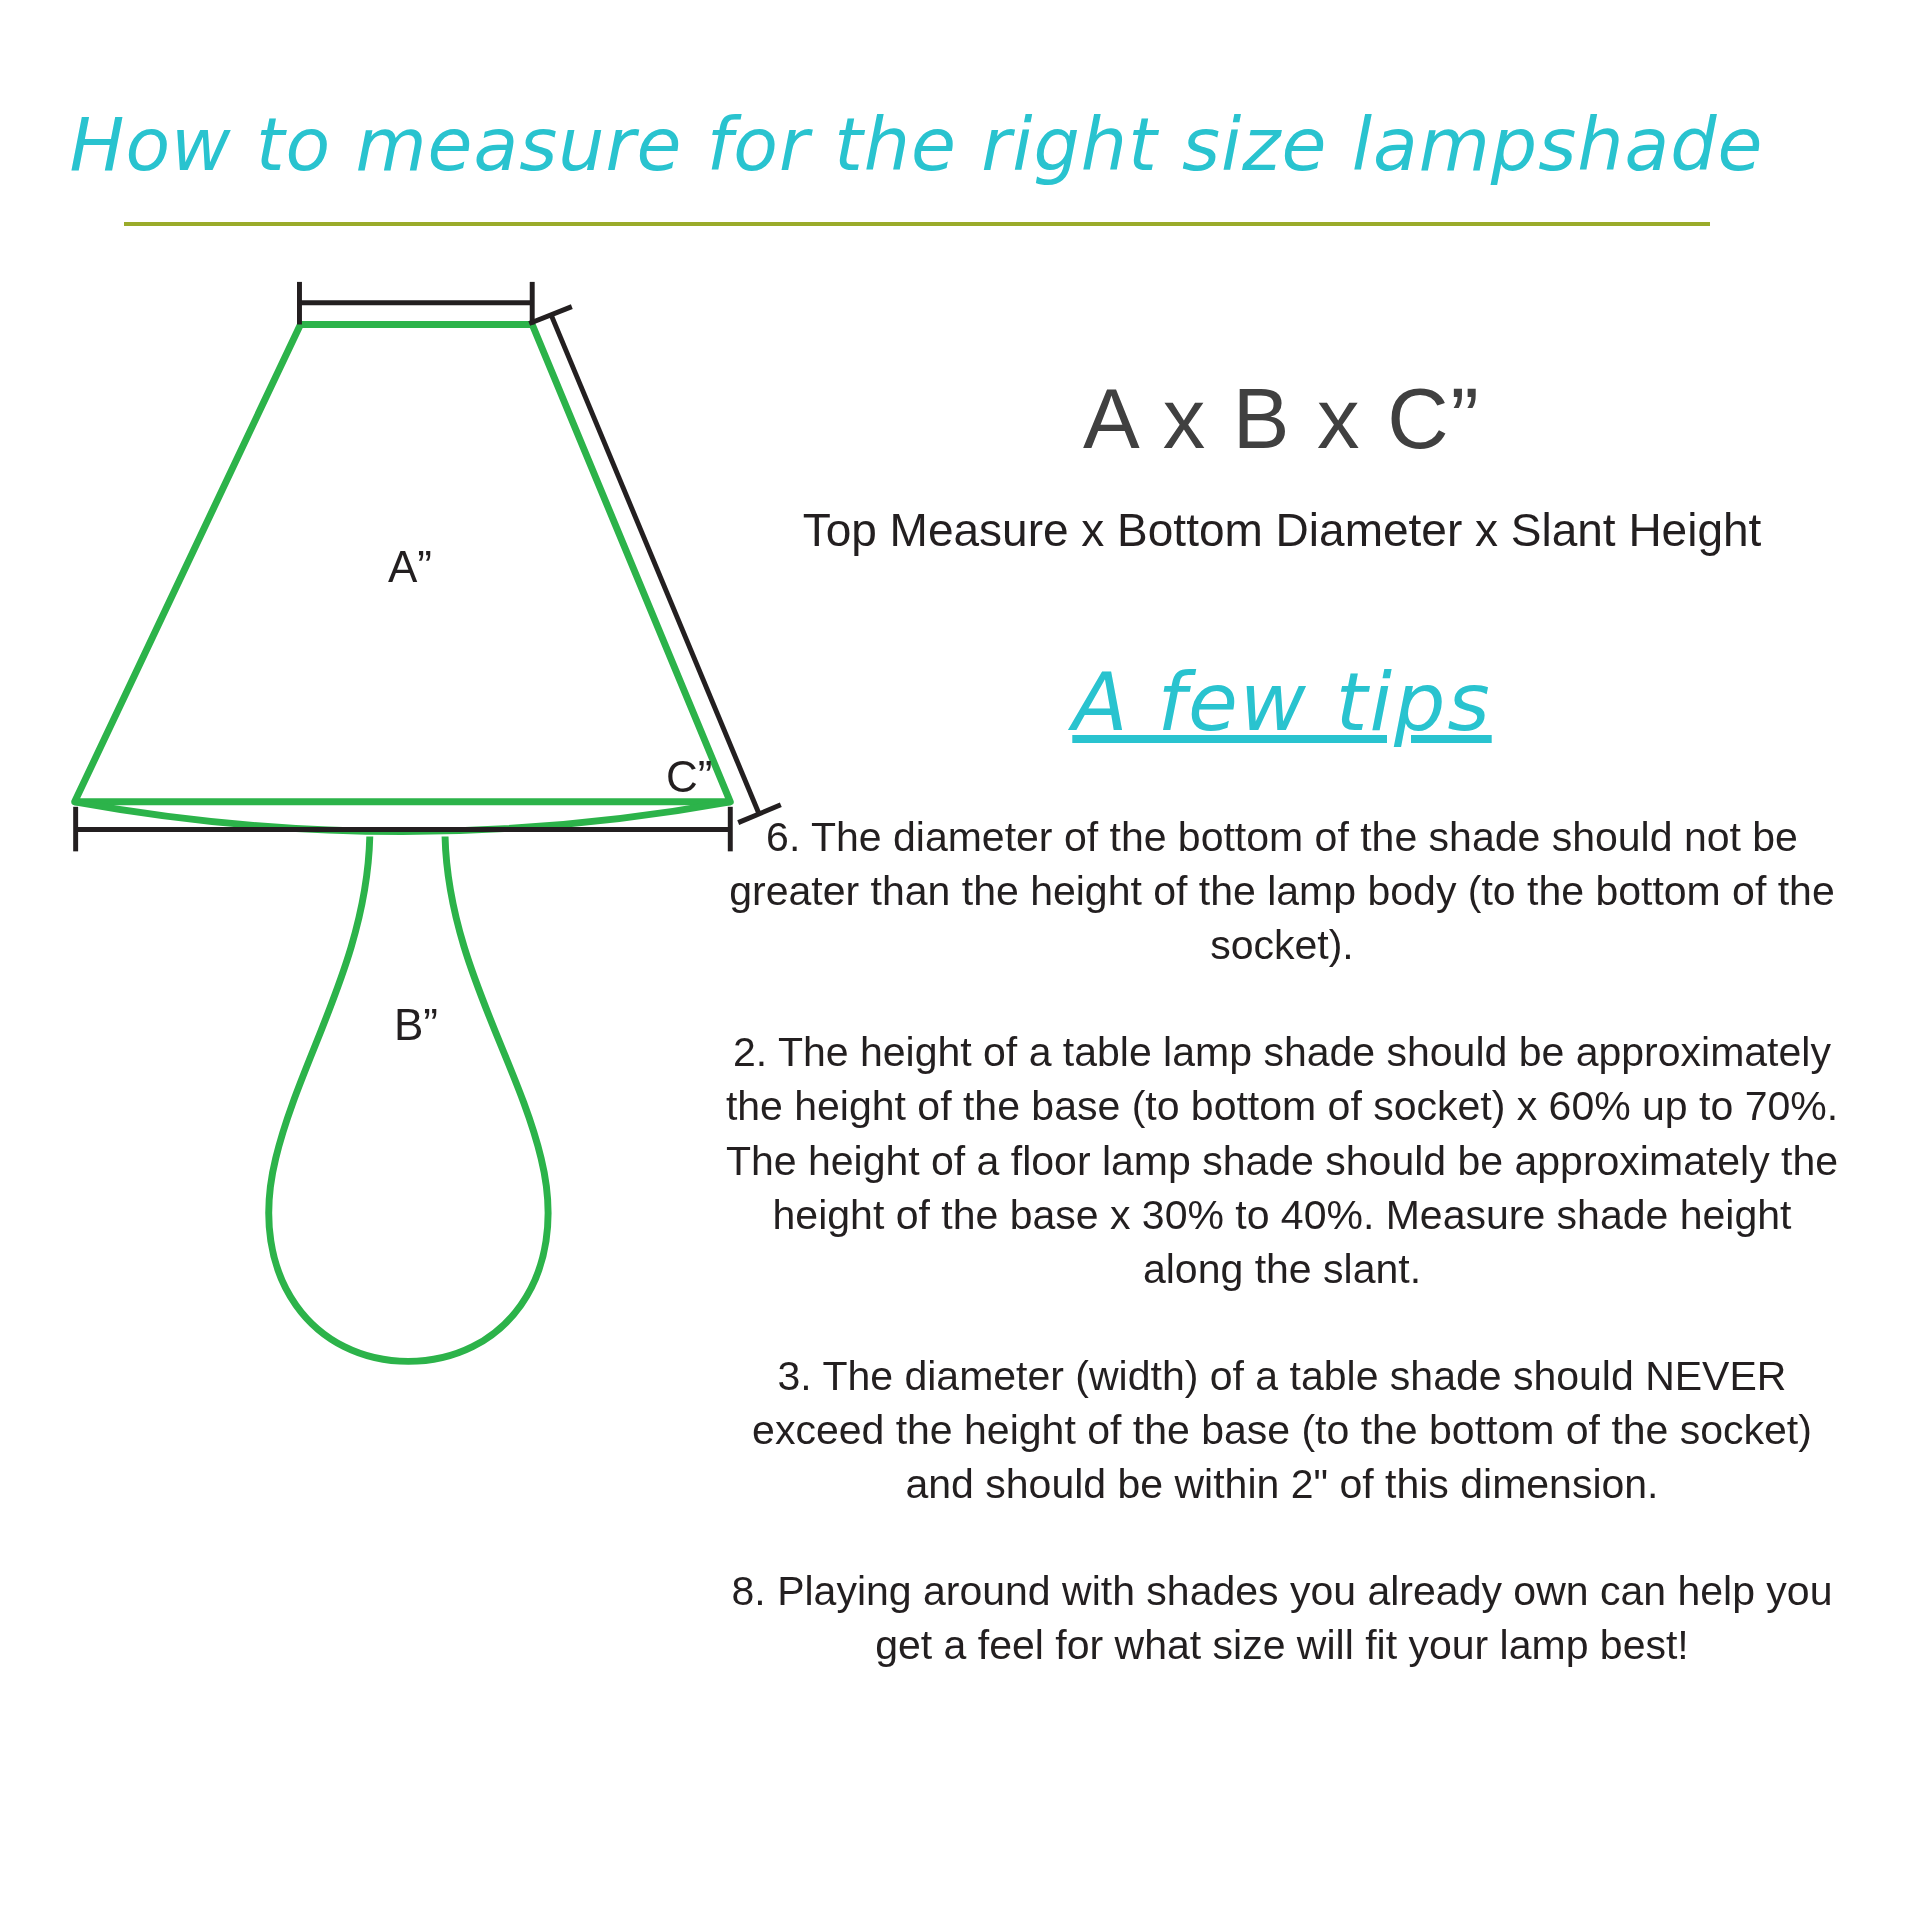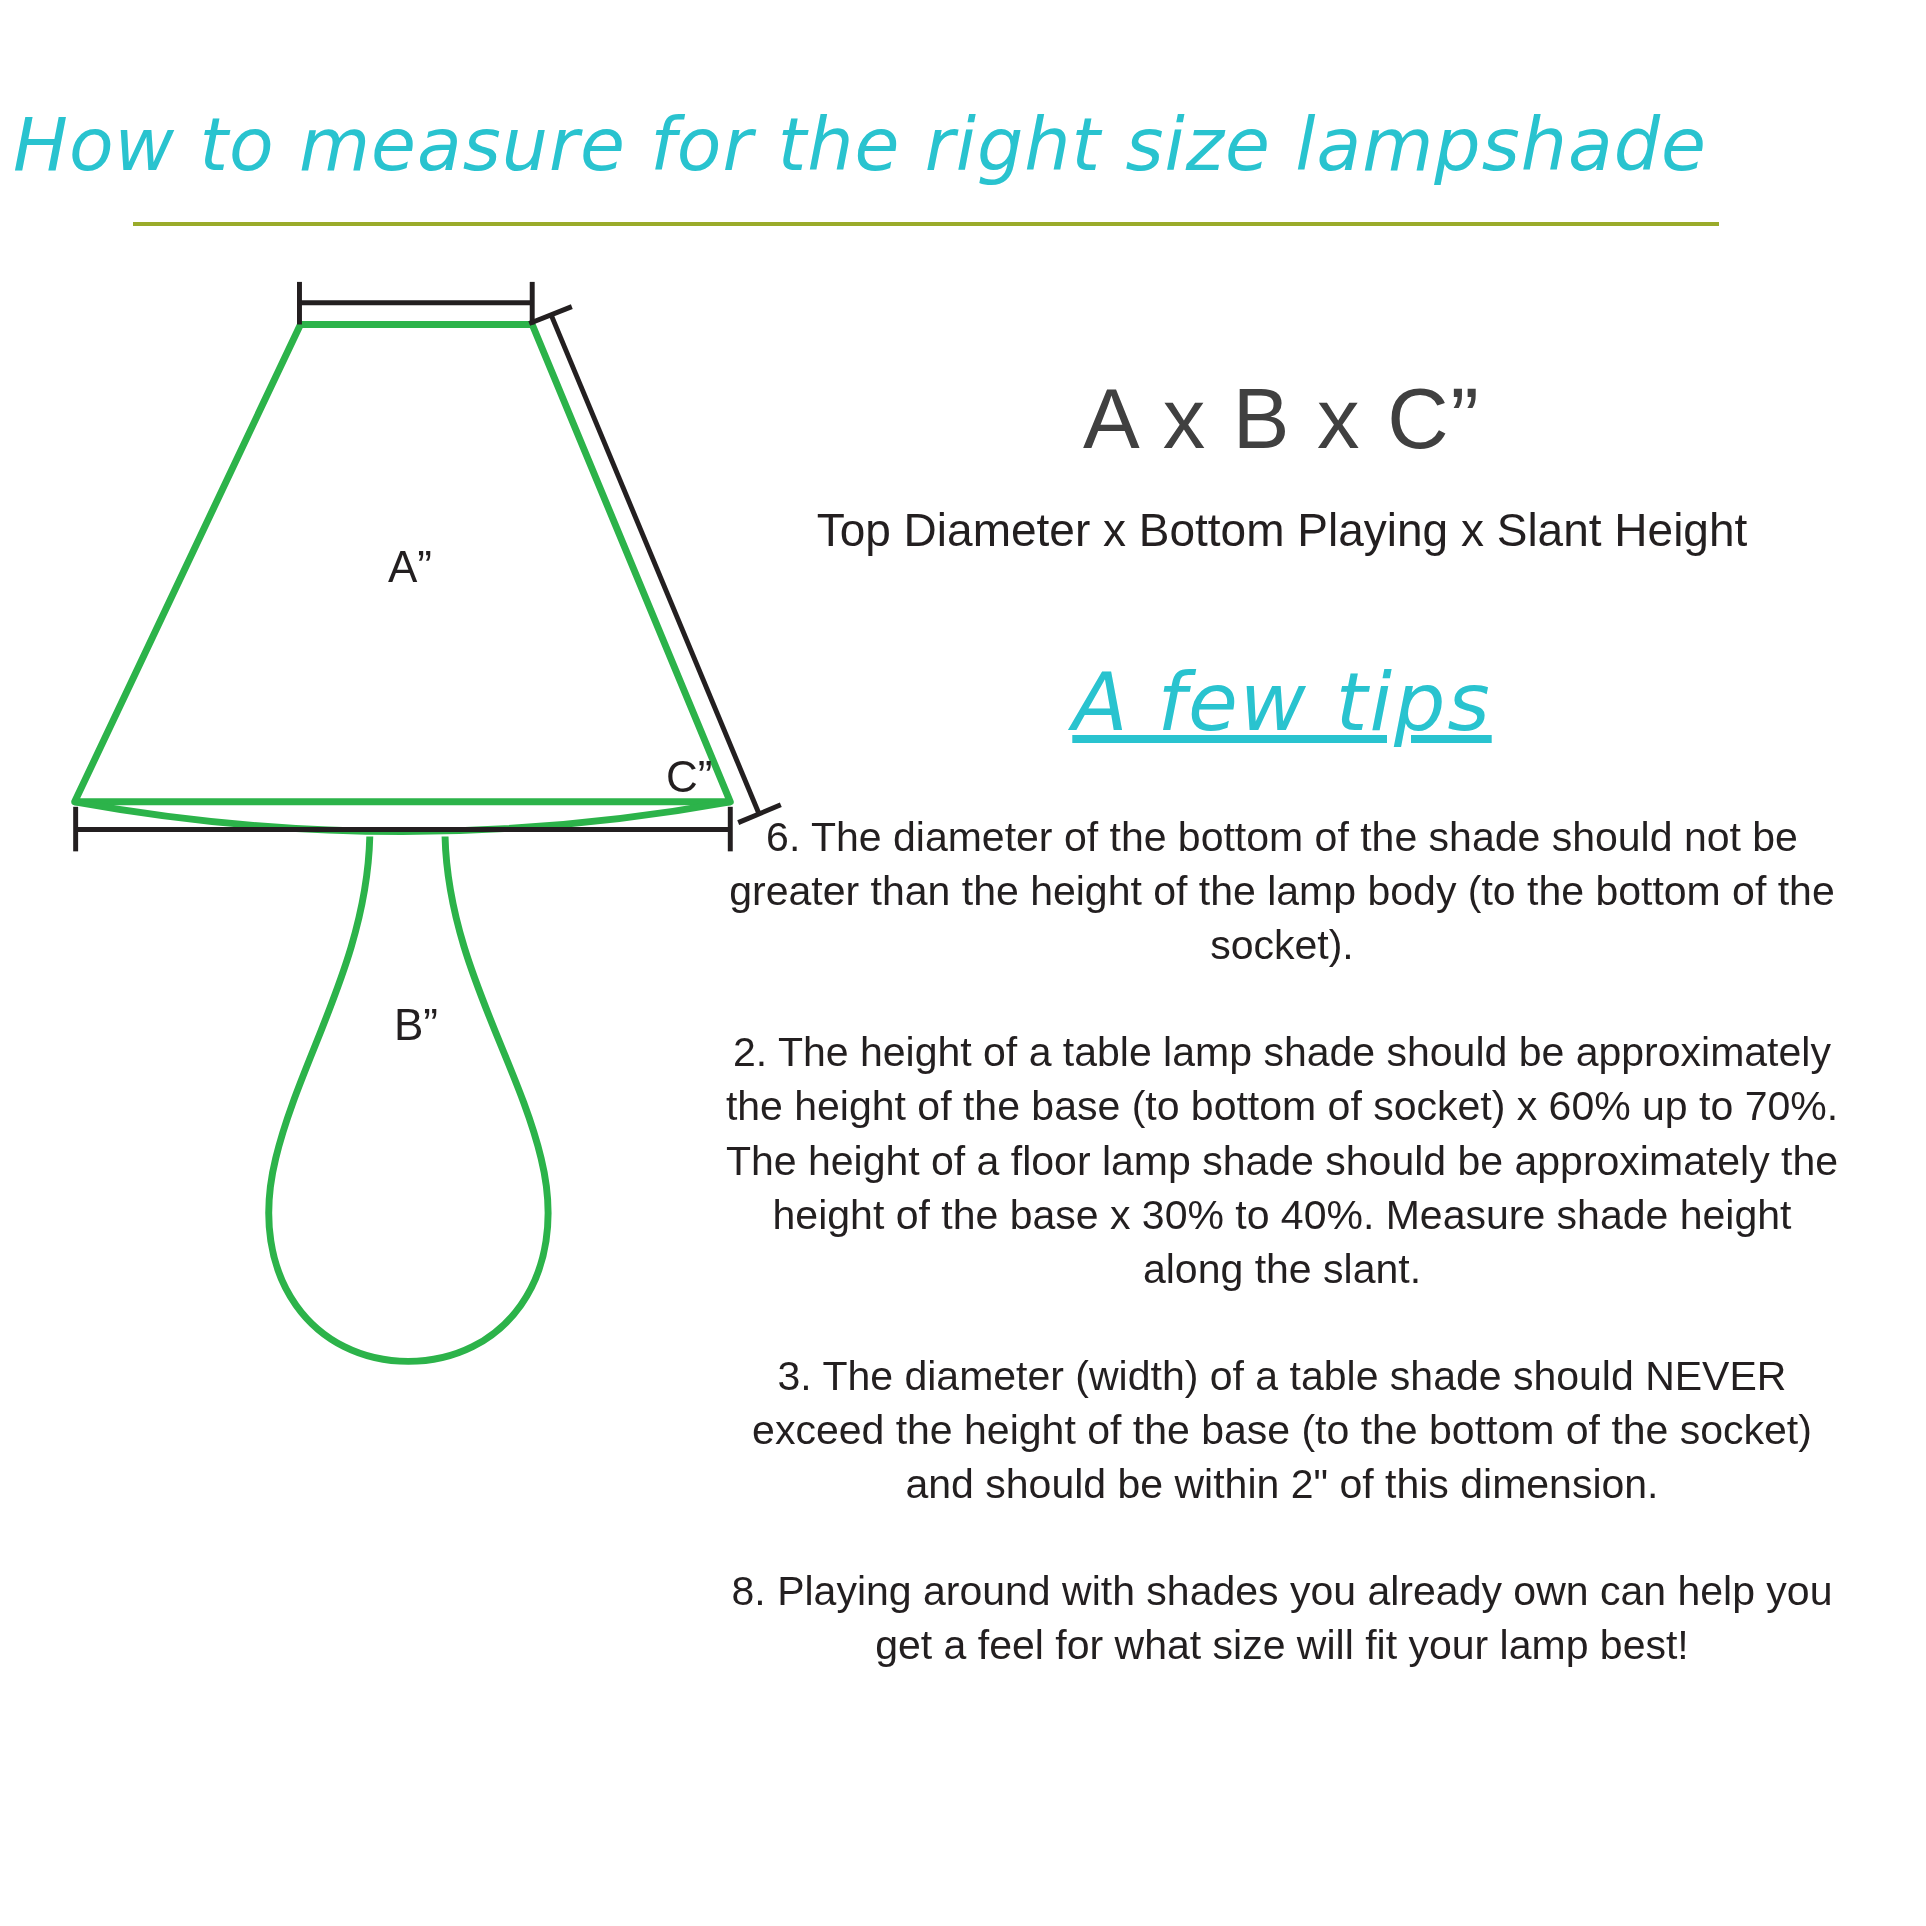--- a/index.html
+++ b/index.html
@@ -13,23 +13,23 @@
     font-family: "Liberation Sans", sans-serif;
     color: #231f20;
     overflow: hidden;
     position: relative;
   }
 
   
   .header {
     position: absolute;
     top: 107px;
-    left: 13px;
+    left: 4px;
     width: 1825px;
-    text-align: left;
+    text-align: center;
   }
   .title {
     font-family: "DejaVu Sans", sans-serif;
     font-size: 73px;
     font-weight: 400;
     letter-spacing: 1px;
     color: #29c3cf;
     font-style: italic;
     line-height: 1.05;
     white-space: nowrap;
@@ -151,21 +151,21 @@
     </g>
   </svg>
 
   <div class="dim-label lbl-a">A”</div>
   <div class="dim-label lbl-b">B”</div>
   <div class="dim-label lbl-c">C”</div>
 </div>
 
 <div class="right">
   <div class="formula">A x B x C”</div>
-  <div class="formula-sub">Top Diameter x Bottom Playing x Slant Height</div>
+  <div class="formula-sub">Top Measure x Bottom Diameter x Slant Height</div>
 
   <div class="tips-heading">A few tips</div>
 
   <div class="tips">
     <div class="tip">6. The diameter of the bottom of the shade should not be greater than the height of the lamp body (to the bottom of the socket).</div>
     <div class="tip">2. The height of a table lamp shade should be approximately the height of the base (to bottom of socket) x 60% up to 70%. The height of a floor lamp shade should be approximately the height of the base x 30% to 40%. Measure shade height along the slant.</div>
     <div class="tip">3. The diameter (width) of a table shade should NEVER exceed the height of the base (to the bottom of the socket) and should be within 2" of this dimension.</div>
     <div class="tip">8. Playing around with shades you already own can help you get a feel for what size will fit your lamp best!</div>
   </div>
 </div>

